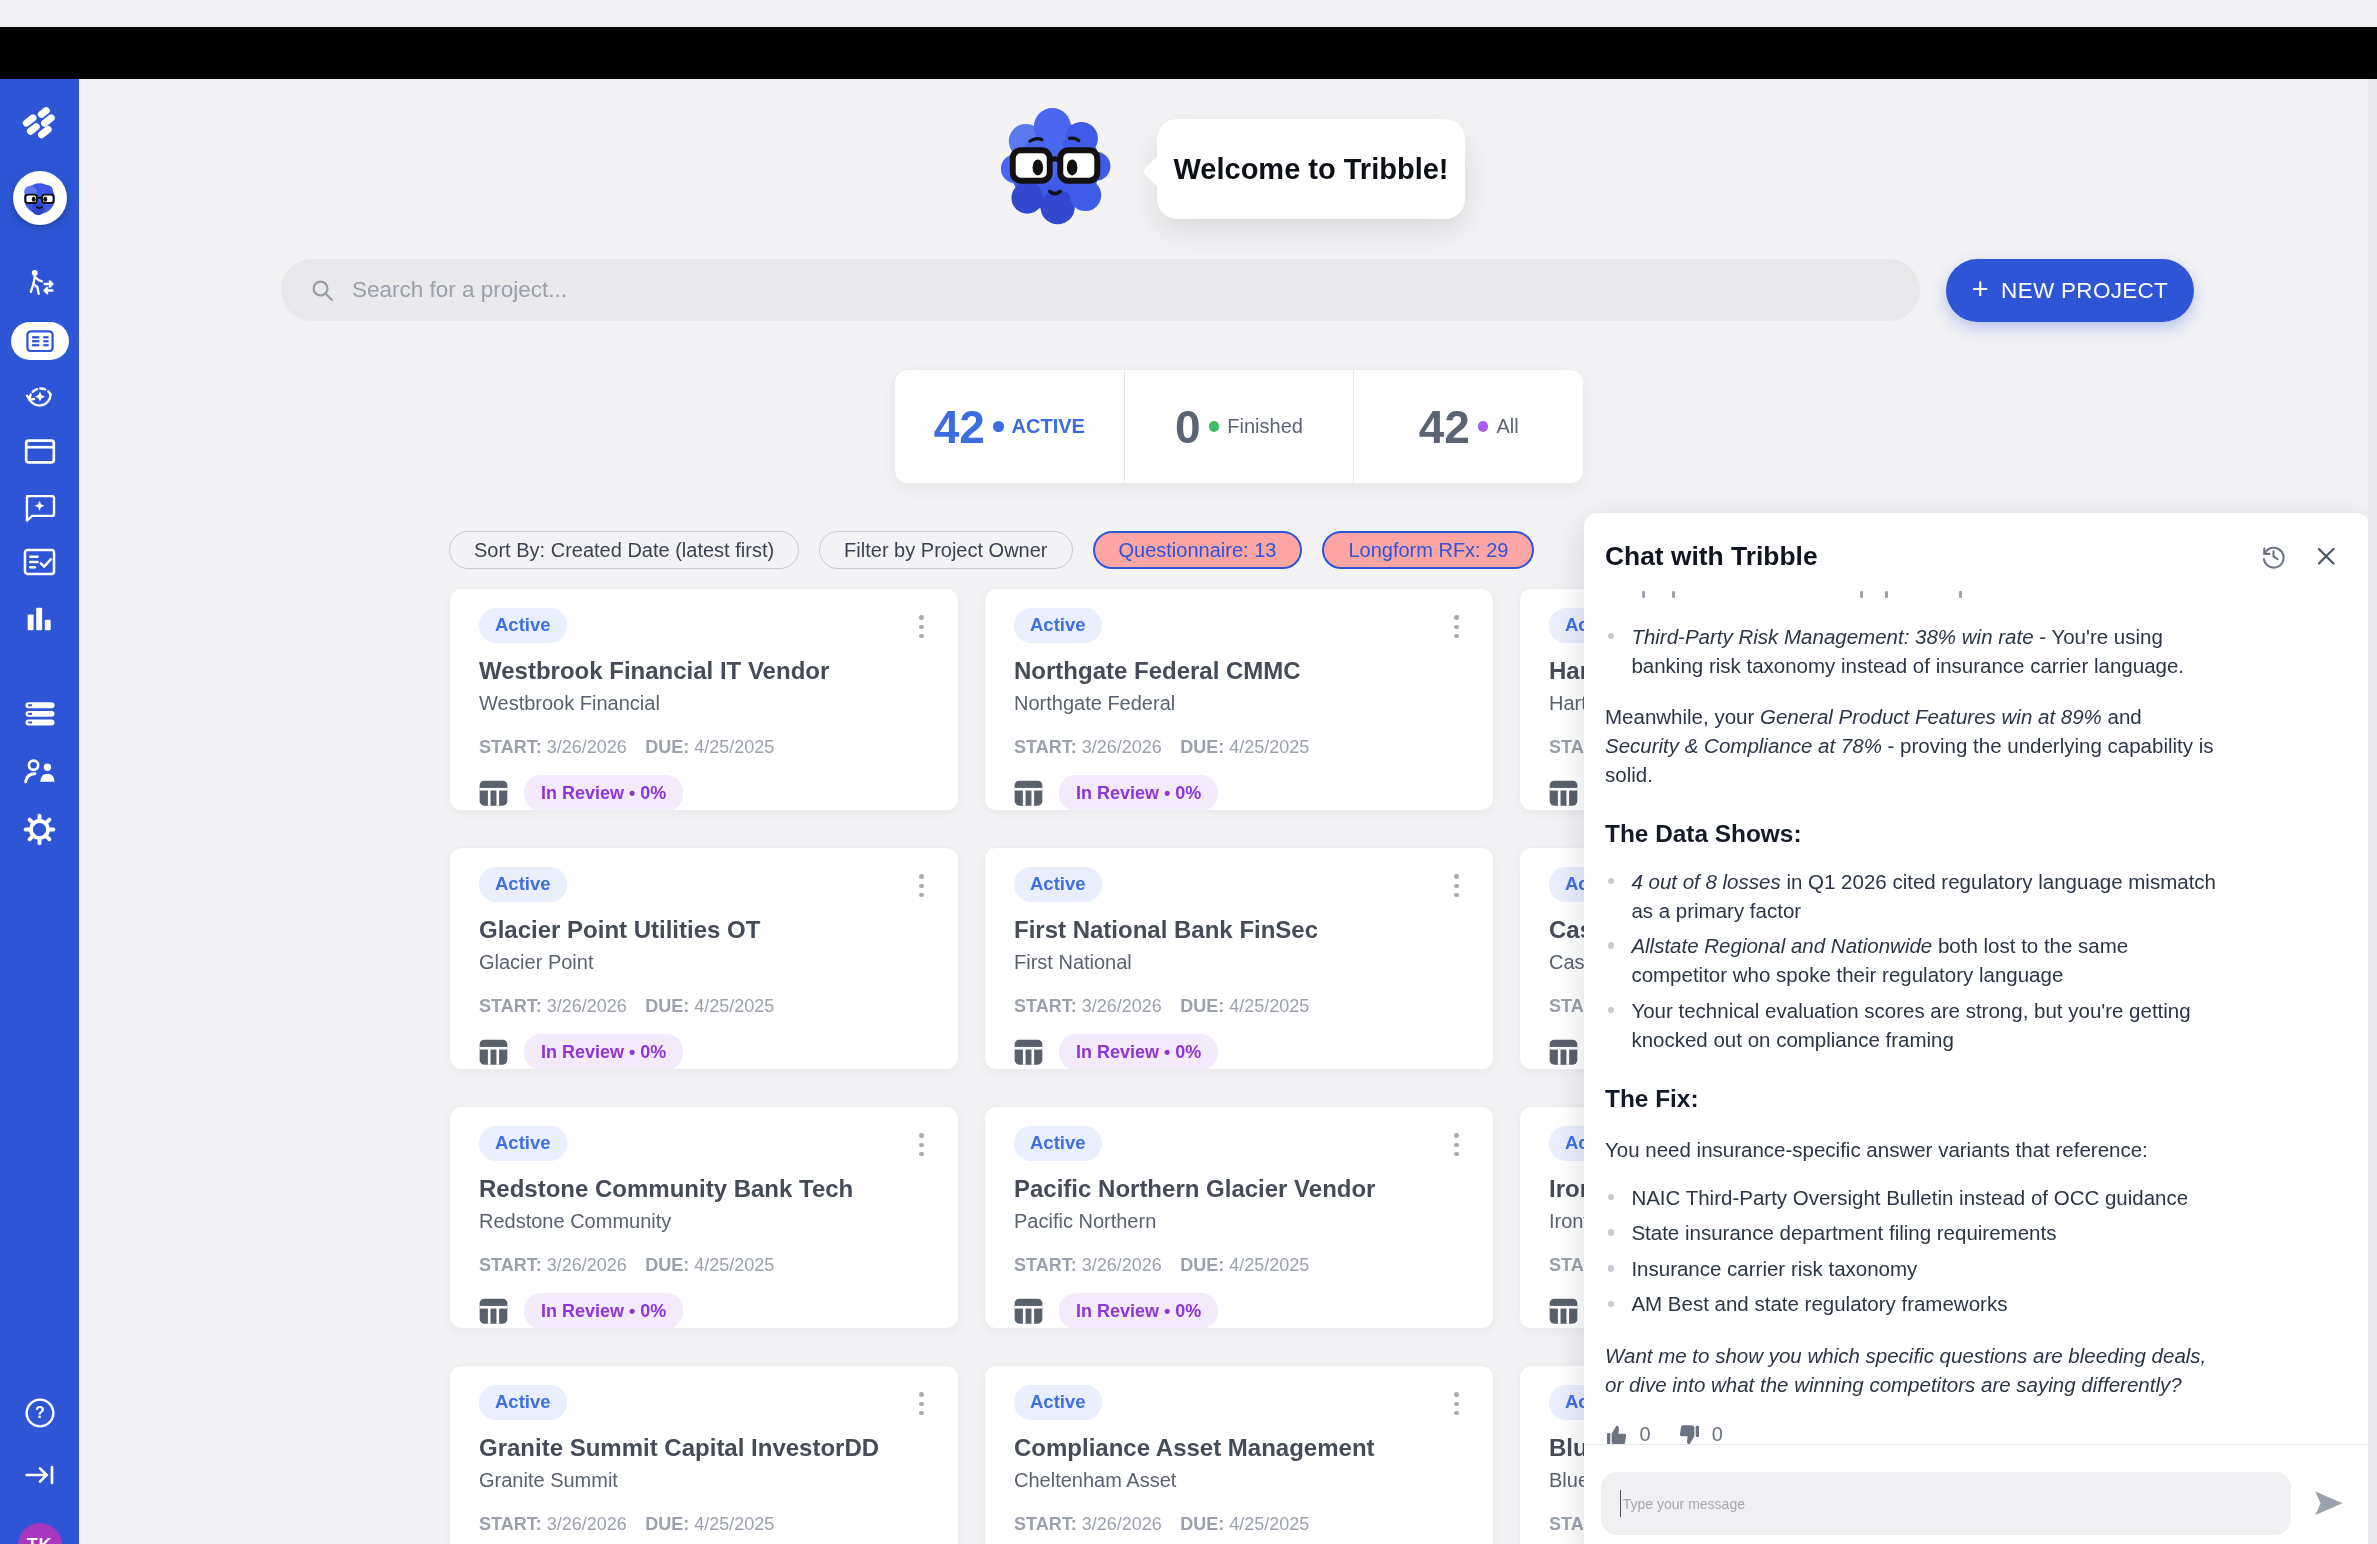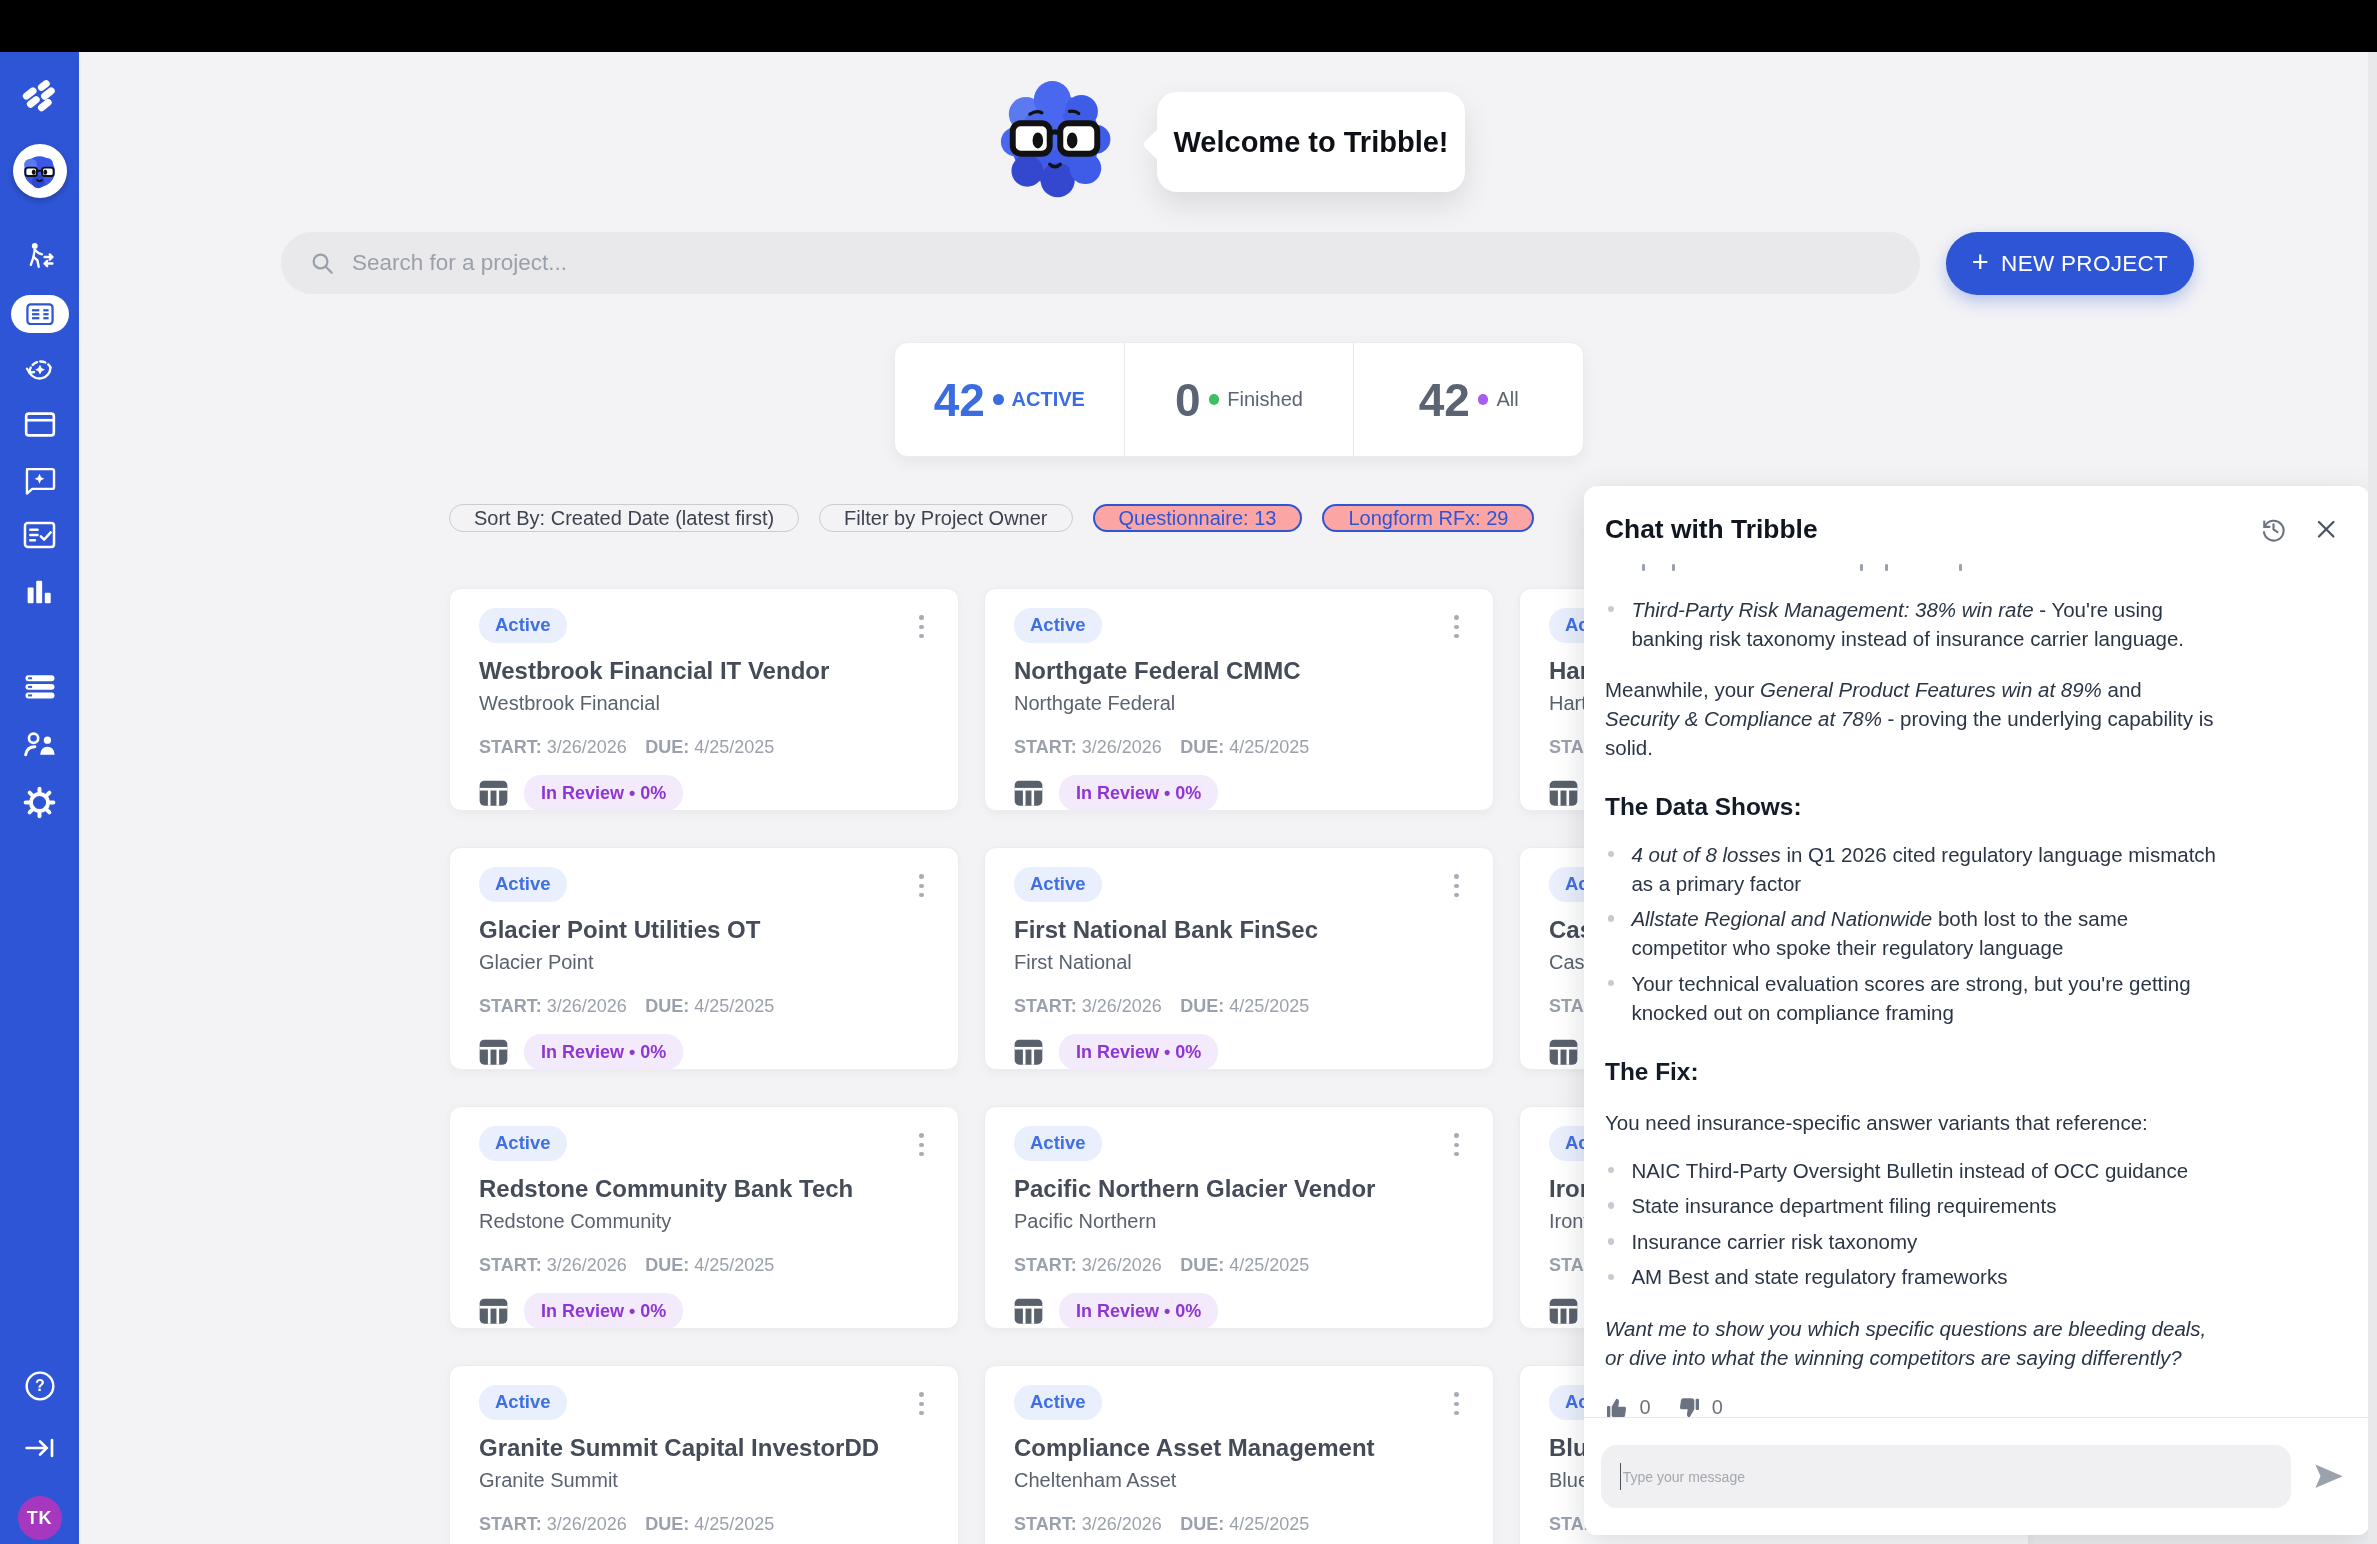--- a/index.html
+++ b/index.html
@@ -3,21 +3,21 @@
 <meta charset="utf-8">
 <style>
   * { margin:0; padding:0; box-sizing:border-box; }
   html,body { width:2377px; height:1544px; }
   body {
     position:relative; overflow:hidden;
     background:#f3f3f5;
     font-family:"Liberation Sans", sans-serif;
     color:#2b3545;
   }
-  .abs { position:absolute; }
+  .abs { position:absolute;margin-top:27px; }
 
   
   .topbar { left:0; top:0; width:2377px; height:52px; background:#000; z-index:30; }
 
   
   .sidebar { left:0; top:52px; width:79px; height:1493px; background:#2e55d6; z-index:25; }
   .sb { position:absolute; left:0; width:79px; display:flex; justify-content:center; align-items:center; }
   .sb svg { display:block; }
   .sb-pill { width:58px; height:38px; background:#fff; border-radius:19px; display:flex; align-items:center; justify-content:center; }
   .avatar-ring { width:54px; height:54px; border-radius:50%; background:#fff; display:flex; align-items:center; justify-content:center; box-shadow:0 2.6px 6.6px rgba(0,0,0,.25); }
@@ -64,21 +64,21 @@
   .stat { flex:1; display:flex; flex-direction:row; align-items:center; justify-content:center; gap:8px; }
   .stat + .stat { border-left:0.7px solid #e7e8ec; }
   .stat .num { font-size:46px; font-weight:bold; color:#5b6472; }
   .stat .lbl { display:flex; align-items:center; gap:8px; font-size:20px; color:#5b6472; }
   .dot { width:10.6px; height:10.6px; border-radius:50%; }
   .stat.active .num, .stat.active .lbl { color:#3b6ce0; font-weight:bold; }
 
   
   .chips { left:449px; top:504px; display:flex; gap:20px; }
   .chip {
-    height:28px; border-radius:19px; border:1.3px solid #c9cbd1;
+    height:38px; border-radius:19px; border:1.3px solid #c9cbd1;
     color:#3c4350; font-size:20px; background:transparent; cursor:pointer;
     display:flex; align-items:center; padding:0 24px; font-family:inherit; white-space:nowrap;
   }
   .chip.blue { border:2px solid #2e55d6; color:#2e55d6; background:#fca5a5; }
 
   
   .grid {
     left:449px; top:588px; width:1585px;
     display:grid; grid-template-columns:repeat(3,510px);
     column-gap:25px; row-gap:36px; grid-auto-rows:223px;

